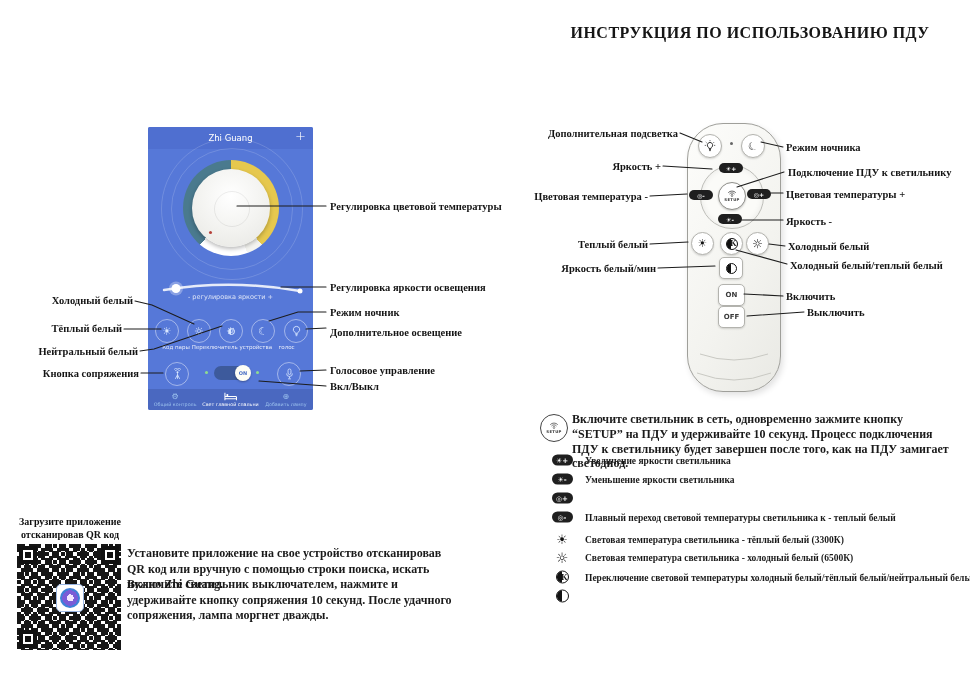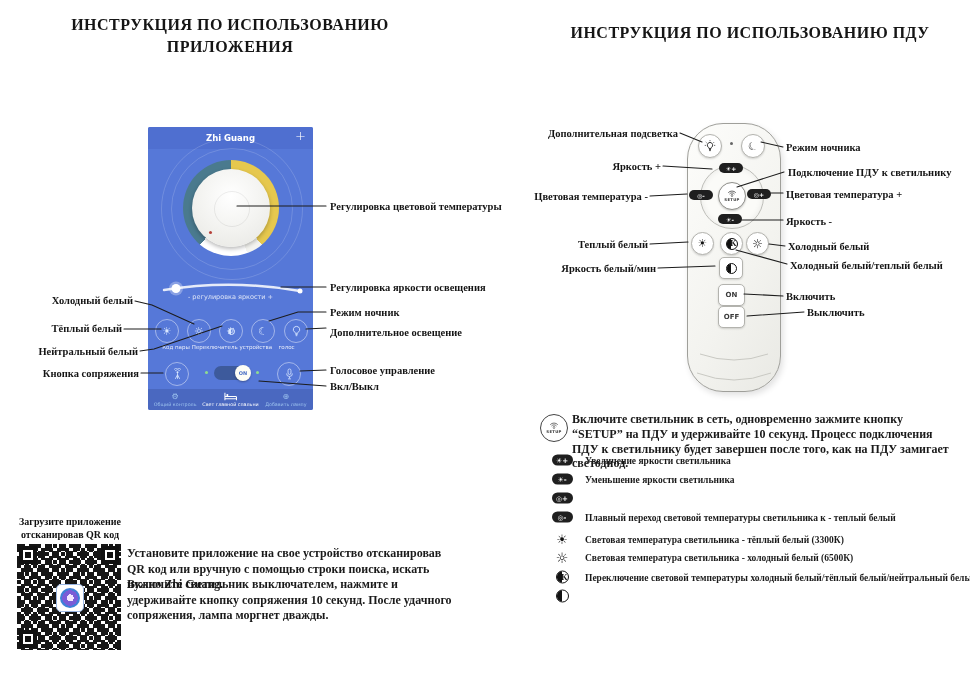--- a/index.html
+++ b/index.html
@@ -5,21 +5,21 @@
   html,body{margin:0;padding:0;background:#fff;}
   .page{position:relative;width:970px;height:678px;background:#fff;overflow:hidden;
         font-family:"Liberation Serif",serif;color:#111;}
   .title{position:absolute;font-weight:bold;font-size:16px;letter-spacing:.5px;text-align:center;line-height:1.35;color:#151515;}
   .callout{position:absolute;font-weight:bold;font-size:10.5px;white-space:nowrap;color:#141414;transform:translateY(-50%);text-align:center;}
   .callout.right-align{text-align:right;}
   .para{position:absolute;font-weight:bold;font-size:12px;line-height:1.3;color:#1a1a1a;}
   
   .app{position:absolute;left:148px;top:127px;width:165px;height:283px;background:#5678d8;border-radius:2px;overflow:hidden;}
   .app-header{position:relative;height:22px;background:#4f6fd0;display:flex;align-items:center;justify-content:center;}
-  .app-title{color:#fff;font-size:8.5px;font-weight:bold;font-family:"DejaVu Sans",sans-serif;}
+  .app-title{color:#fff;font-size:8.5px;font-weight:normal;font-family:"DejaVu Sans",sans-serif;}
   .app-plus{position:absolute;right:7px;top:1px;color:#fff;font-size:13px;font-weight:300;font-family:"DejaVu Sans",sans-serif;}
   .faint-circle{position:absolute;border:1px solid rgba(255,255,255,.16);border-radius:50%;}
   .dial-ring{position:absolute;left:35px;top:33px;width:96px;height:96px;border-radius:50%;
      background:conic-gradient(from 10deg,#e6c84e 0deg 130deg,#f4f4f0 130deg 150deg,#ffffff 150deg 210deg,#4a7a8e 210deg 350deg,#e6c84e 350deg 360deg);}
   .dial{position:absolute;left:44px;top:42px;width:78px;height:78px;border-radius:50%;
      background:radial-gradient(circle at 50% 35%,#ffffff 0%,#f2f2ef 55%,#e6e6e2 100%);box-shadow:0 2px 4px rgba(0,0,0,.28);}
   .dial-inner{position:absolute;left:66px;top:64px;width:34px;height:34px;border-radius:50%;border:1px solid rgba(0,0,0,.07);}
   .dial-dot{position:absolute;left:61px;top:104px;width:3px;height:3px;border-radius:50%;background:#b5403a;}
   .slider-caption{position:absolute;left:0;top:166px;width:100%;text-align:center;color:rgba(255,255,255,.8);
      font-size:6.5px;font-family:"DejaVu Sans",sans-serif;}
@@ -82,21 +82,20 @@
   .legend-pill{width:21px;height:11px;border-radius:5.5px;font-size:7px;}
   .sun-filled{font-size:13px;color:#111;font-family:"DejaVu Sans",sans-serif;line-height:13px;}
   .sun-outline{font-size:14px;color:#111;font-family:"DejaVu Sans",sans-serif;line-height:14px;}
   .lines{position:absolute;left:0;top:0;pointer-events:none;}
 </style>
 </head>
 <body>
 
 <div class="page">
 
-  <div class="title" style="left:65px;top:14px;width:330px;">ИНСТРУКЦИЯ ПО ИСПОЛЬЗОВАНИЮ ПРИЛОЖЕНИЯ</div>
   <div class="title" style="left:555px;top:22px;width:390px;">ИНСТРУКЦИЯ ПО ИСПОЛЬЗОВАНИЮ ПДУ</div>
 
   <div class="app">
     <div class="app-header">
       <span class="app-title">Zhi Guang</span>
       <span class="app-plus">+</span>
     </div>
     <div class="faint-circle" style="left:23px;top:21px;width:120px;height:120px;"></div>
     <div class="faint-circle" style="left:13px;top:11px;width:140px;height:140px;"></div>
     <div class="dial-ring"></div>
@@ -263,21 +262,21 @@
   </div>
 
   <div class="callout right-align" style="right:292px;top:133px;">Дополнительная подсветка</div>
   <div class="callout right-align" style="right:309px;top:166px;">Яркость +</div>
   <div class="callout right-align" style="right:322px;top:196px;">Цветовая температура -</div>
   <div class="callout right-align" style="right:322px;top:244px;">Теплый белый</div>
   <div class="callout right-align" style="right:314px;top:268px;">Яркость белый/мин</div>
 
   <div class="callout" style="left:786px;top:147px;">Режим ночника</div>
   <div class="callout" style="left:788px;top:172px;">Подключение ПДУ к светильнику</div>
-  <div class="callout" style="left:786px;top:194px;">Цветовая температура +</div>
+  <div class="callout" style="left:786px;top:194px;">Цветовая температуры +</div>
   <div class="callout" style="left:786px;top:221px;">Яркость -</div>
   <div class="callout" style="left:788px;top:246px;">Холодный белый</div>
   <div class="callout" style="left:790px;top:265px;">Холодный белый/теплый белый</div>
   <div class="callout" style="left:786px;top:296px;">Включить</div>
   <div class="callout" style="left:807px;top:312px;">Выключить</div>
 
   <div class="setup-icon">
     <svg width="10" height="7" viewBox="0 0 12 8">
       <path d="M1.5 3A6.2 6.2 0 0 1 10.5 3M3 4.6a4 4 0 0 1 6 0M4.5 6.1a2 2 0 0 1 3 0" stroke="#444" stroke-width=".9" fill="none"></path>
       <circle cx="6" cy="7.2" r=".8" fill="#444"></circle>

